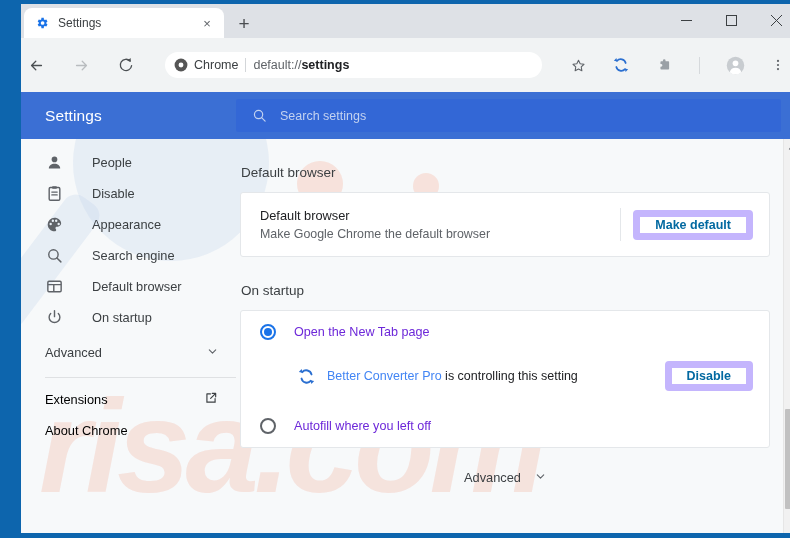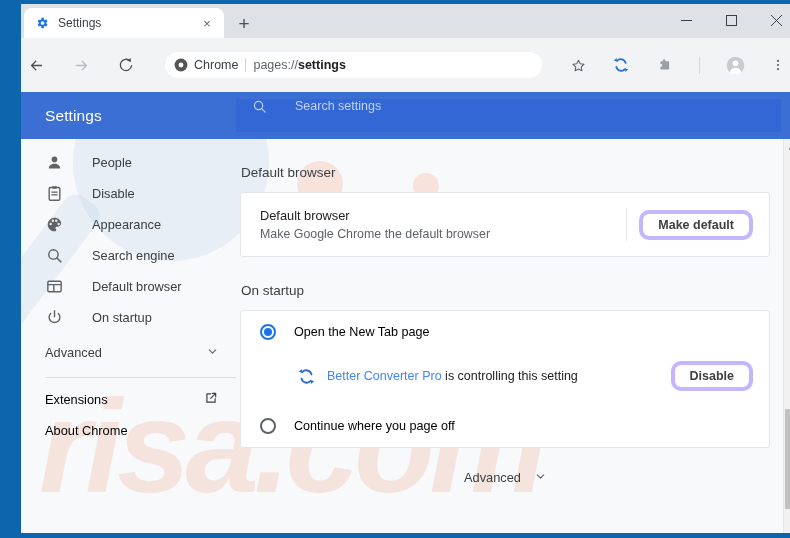--- a/index.html
+++ b/index.html
@@ -94,21 +94,21 @@
     height:47px; background:#3b6fd4;
     display:flex; align-items:center; position:relative; z-index:3;
   }
   .settings-title {
     width:215px; padding-left:24px; color:#fff;
     font-size:15.5px; letter-spacing:.1px;
   }
   .search-box {
     flex:1 1 auto; max-width:545px; height:33px;
     background:#3367d6; border-radius:2px;
-    display:flex; gap:28px; padding:0 16px;
+    display:flex; align-items:center; gap:13px; padding:0 16px;
     margin-right:18px;
   }
   .search-ph { color:#c3d2f0; font-size:12.5px; }
 
   
   .content-area {
     position:relative; height:417px; background:#f7f9fa;
     display:flex; overflow:hidden;
   }
 
@@ -177,41 +177,41 @@
   }
   .card-row {
     display:flex; align-items:center; padding:15px 16px 15px 19px; gap:12px;
   }
   .card-text { flex:1 1 auto; min-width:0; }
   .row-title { font-size:12.8px; color:#202124; margin-bottom:4px; }
   .row-sub { font-size:12.4px; color:#5f6368; }
   .row-sep { width:1px; align-self:stretch; background:#e4e7ea; flex:0 0 auto; }
   .btn-outline {
     flex:0 0 auto; height:30px; padding:0 15px;
-    border:4px solid #c4b5fd; border-radius:10px; background:#fff;
-    color:#404040; font-size:12.5px; font-family:inherit; font-weight:700;
+    border:7px solid #c4b5fd; border-radius:4px; background:#fff;
+    color:#0369a1; font-size:12.5px; font-family:inherit; font-weight:700;
     display:flex; align-items:center; justify-content:center;
   }
 
   
   .radio-row {
     display:flex; align-items:center; gap:18px;
     padding:13px 16px 13px 19px; min-height:42px;
   }
   .radio {
     width:16px; height:16px; border-radius:50%; flex:0 0 auto;
     border:2px solid #5f6368; position:relative;
   }
   .radio.checked { border-color:#1a73e8; }
   .radio.checked::after {
     content:""; position:absolute; left:50%; top:50%;
     width:8px; height:8px; margin:-4px 0 0 -4px;
     border-radius:50%; background:#1a73e8;
   }
-  .radio-label { font-size:12.6px; color:#000000; }
+  .radio-label { font-size:12.6px; color:#6d28d9; }
 
   .ext-row {
     display:flex; align-items:center; gap:12px;
     padding:8px 16px 14px 57px;
   }
   .ext-ico { width:17px; height:17px; flex:0 0 auto; }
   .ext-text { flex:1 1 auto; font-size:12.5px; color:#202124; }
   .ext-text a { color:#4285f4; text-decoration:none; }
 
   
@@ -291,21 +291,21 @@
 
       <div class="omnibox">
         <span class="chrome-chip">
           <svg width="14" height="14" viewBox="0 0 24 24">
             <circle cx="12" cy="12" r="11" fill="#555"></circle>
             <circle cx="12" cy="12" r="4.2" fill="#fff"></circle>
           </svg>
           <span class="chip-label">Chrome</span>
         </span>
         <span class="chip-sep"></span>
-        <span class="url"><span>pages://</span><b>settings</b></span>
+        <span class="url"><span>default://</span><b>settings</b></span>
       </div>
 
       <div class="tb-icon">
         <svg width="15" height="15" viewBox="0 0 24 24">
             <path fill="none" stroke="currentColor" stroke-width="1.7" stroke-linejoin="round" d="M12 3.5l2.7 5.6 6.1.9-4.4 4.3 1 6.1-5.4-2.9-5.4 2.9 1-6.1L3.2 10l6.1-.9z"></path>
           </svg>
       </div>
       <div class="tb-icon">
         <svg width="16" height="16" viewBox="0 0 24 24">
           <path fill="none" stroke="#2b6fd0" stroke-width="2.6" stroke-linecap="round" d="M19 9a7.6 7.6 0 0 0-13-3.2"></path>
@@ -476,21 +476,21 @@
               <path fill="#2b6fd0" d="M5.1 1.4l1.3 5.3-5.2-1.1z"></path>
               <path fill="none" stroke="#2b6fd0" stroke-width="2.8" stroke-linecap="round" d="M5 15a7.6 7.6 0 0 0 13 3.2"></path>
               <path fill="#2b6fd0" d="M18.9 22.6l-1.3-5.3 5.2 1.1z"></path>
             </svg>
             <span class="ext-text"><a href="#">Better Converter Pro</a><span> is controlling this setting</span></span>
             <button class="btn-outline">Disable</button>
           </div>
 
           <div class="radio-row">
             <span class="radio"></span>
-            <span class="radio-label">Continue where you page off</span>
+            <span class="radio-label">Autofill where you left off</span>
           </div>
 
         </div>
 
         <div class="advanced-bottom">
           <span>Advanced</span>
           <span>
             <svg width="11" height="11" viewBox="0 0 24 24">
                 <path d="M5 8.5l7 7 7-7" fill="none" stroke="#5f6368" stroke-width="2.4" stroke-linecap="round" stroke-linejoin="round"></path>
               </svg>

